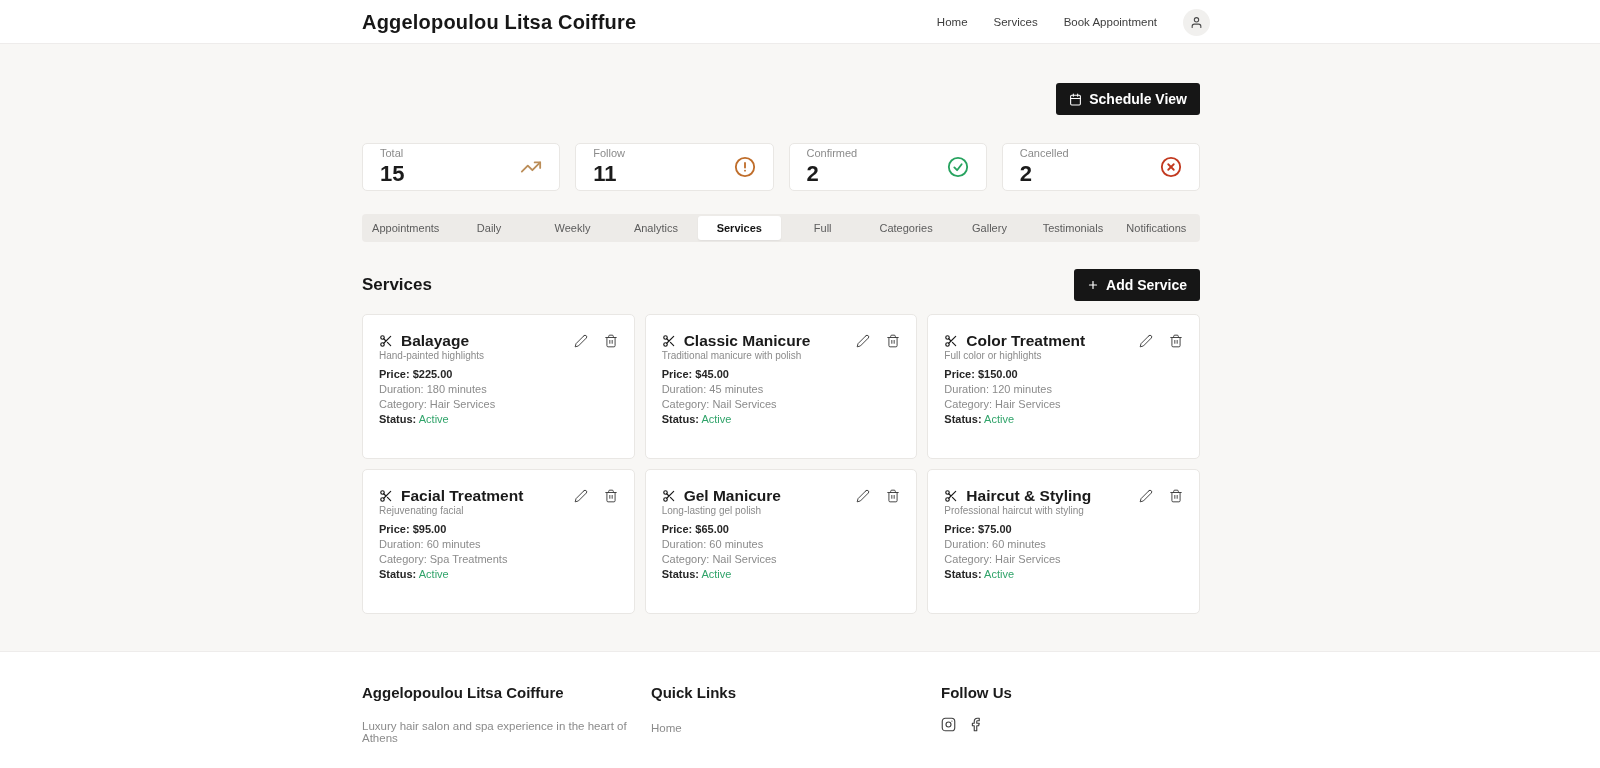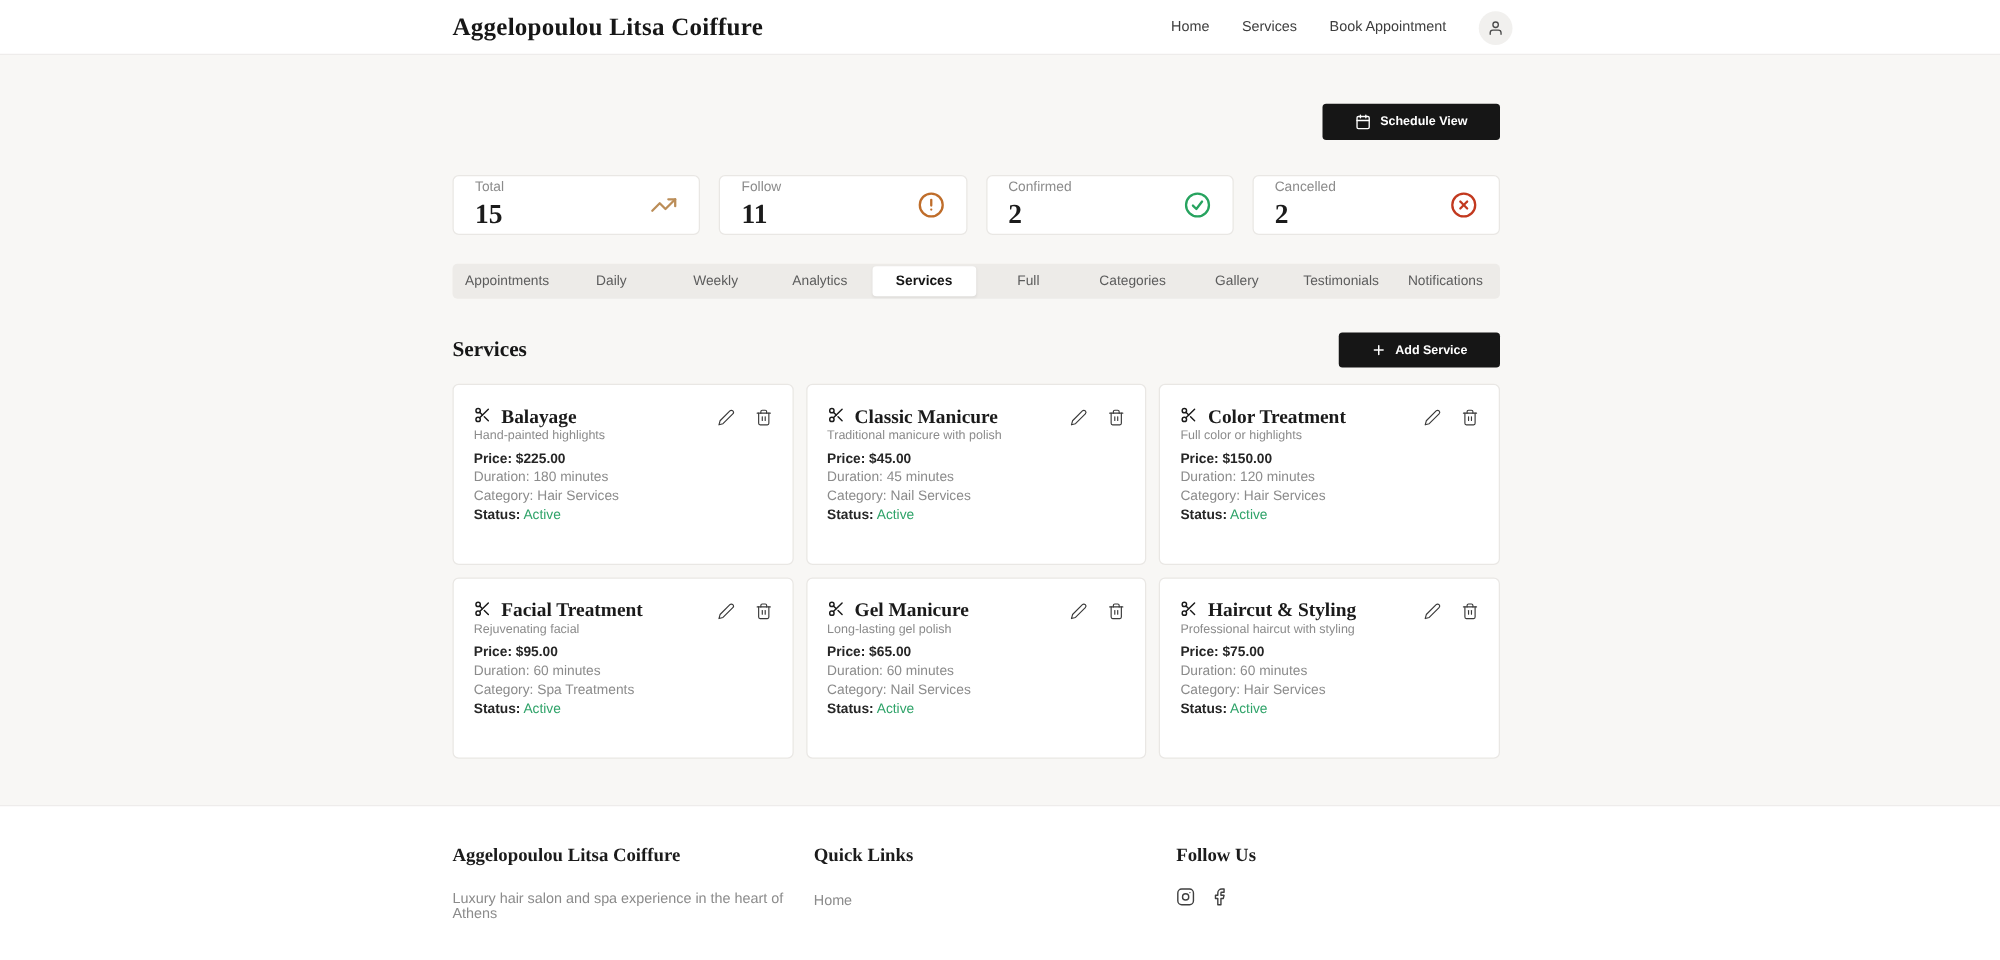--- a/index.html
+++ b/index.html
@@ -1,41 +1,41 @@
 <!DOCTYPE html>
 <html><head>
 <meta charset="utf-8">
 <style>
   * { margin:0; padding:0; box-sizing:border-box; }
   html,body { width:1600px; height:768px; overflow:hidden; }
   body {
     font-family:"Liberation Sans","DejaVu Sans",sans-serif;
     background:#f8f7f5; color:#1c1c1c;
   }
-  .serif { font-family:Liberation Serif, serif; }
+  .serif { font-family:Liberation Sans, sans-serif; }
   .container { width:838px; margin-left:362px; }
   .icon svg { display:block; }
 
   
   .navbar { background:#ffffff; border-bottom:1px solid #eeeceb; height:44px; }
   .nav-inner { display:flex; align-items:center; justify-content:space-between; height:44px; width:848px; }
   .brand { font-size:20px; font-weight:700; letter-spacing:.2px; color:#171717; }
   .nav-right { display:flex; align-items:center; gap:26px; }
   .nav-links { display:flex; align-items:center; gap:26px; }
   .nav-link { font-size:11.5px; color:#3d3d3d; cursor:pointer; text-decoration:none; }
   .avatar { width:27px; height:27px; border-radius:50%; background:#f1f0ee; display:flex; align-items:center; justify-content:center; color:#4a4a4a; cursor:pointer; }
 
   
   .page { padding-top:26px; }
   .dash-header { display:flex; align-items:flex-start; }
   .dash-titles { flex:1; text-align:center; padding-left:96px; }
   .dash-title { font-size:35px; font-weight:700; color:#141414; letter-spacing:.3px; }
   .dash-subtitle { font-size:13.5px; color:#8b8b8b; margin-top:5px; }
   .btn-dark { display:inline-flex; align-items:center; gap:7px; background:#161616; color:#ffffff;
-    font-size:10px; font-weight:700; border:none; border-radius:3px; padding:8px 26px; cursor:pointer;
+    font-size:14px; font-weight:700; border:none; border-radius:3px; padding:8px 13px; cursor:pointer;
     font-family:"Liberation Sans","DejaVu Sans",sans-serif; }
   .schedule-btn { margin-top:13px; }
 
   
   .stats-grid { margin-top:28px; display:grid; grid-template-columns:repeat(4,1fr); gap:15px; }
   .stat-card { background:#ffffff; border:1px solid #e9e7e4; border-radius:5px; height:48px;
     padding:13px 17px; display:flex; align-items:center; justify-content:space-between; }
   .stat-label { font-size:11px; color:#8b8b8b; }
   .stat-value { font-size:22px; font-weight:700; color:#1b1b1b; margin-top:2px; }
   .stat-icon { flex:none; }
@@ -47,21 +47,21 @@
   .tab.active { background:#ffffff; color:#141414; font-weight:700; box-shadow:0 1px 2px rgba(0,0,0,.06); }
 
   
   .services-header { margin-top:27px; display:flex; align-items:center; justify-content:space-between; }
   .services-heading { font-size:17px; font-weight:700; color:#171717; }
 
   
   .cards-grid { margin-top:13px; display:grid; grid-template-columns:repeat(3,1fr); gap:10px; }
   .service-card { background:#ffffff; border:1px solid #e9e7e4; border-radius:5px; min-height:145px; padding:17px 16px; }
   .card-top { display:flex; align-items:center; justify-content:space-between; }
-  .card-title-wrap { display:flex; align-items:flex-start; gap:8px; color:#1a1a1a; }
+  .card-title-wrap { display:flex; align-items:center; gap:8px; color:#1a1a1a; }
   .card-title { font-size:15.5px; font-weight:700; }
   .card-actions { display:flex; align-items:center; gap:16px; color:#3a3a3a; }
   .card-action { cursor:pointer; }
   .card-desc { font-size:10px; color:#8b8b8b; }
   .card-meta { margin-top:6px; font-size:11px; line-height:15px; color:#8b8b8b; }
   .meta-line b { color:#262626; font-weight:700; }
   .meta-line { display:block; }
   .status-active { color:#2fa369; }
   .meta-strong { color:#262626; font-weight:700; }
 

